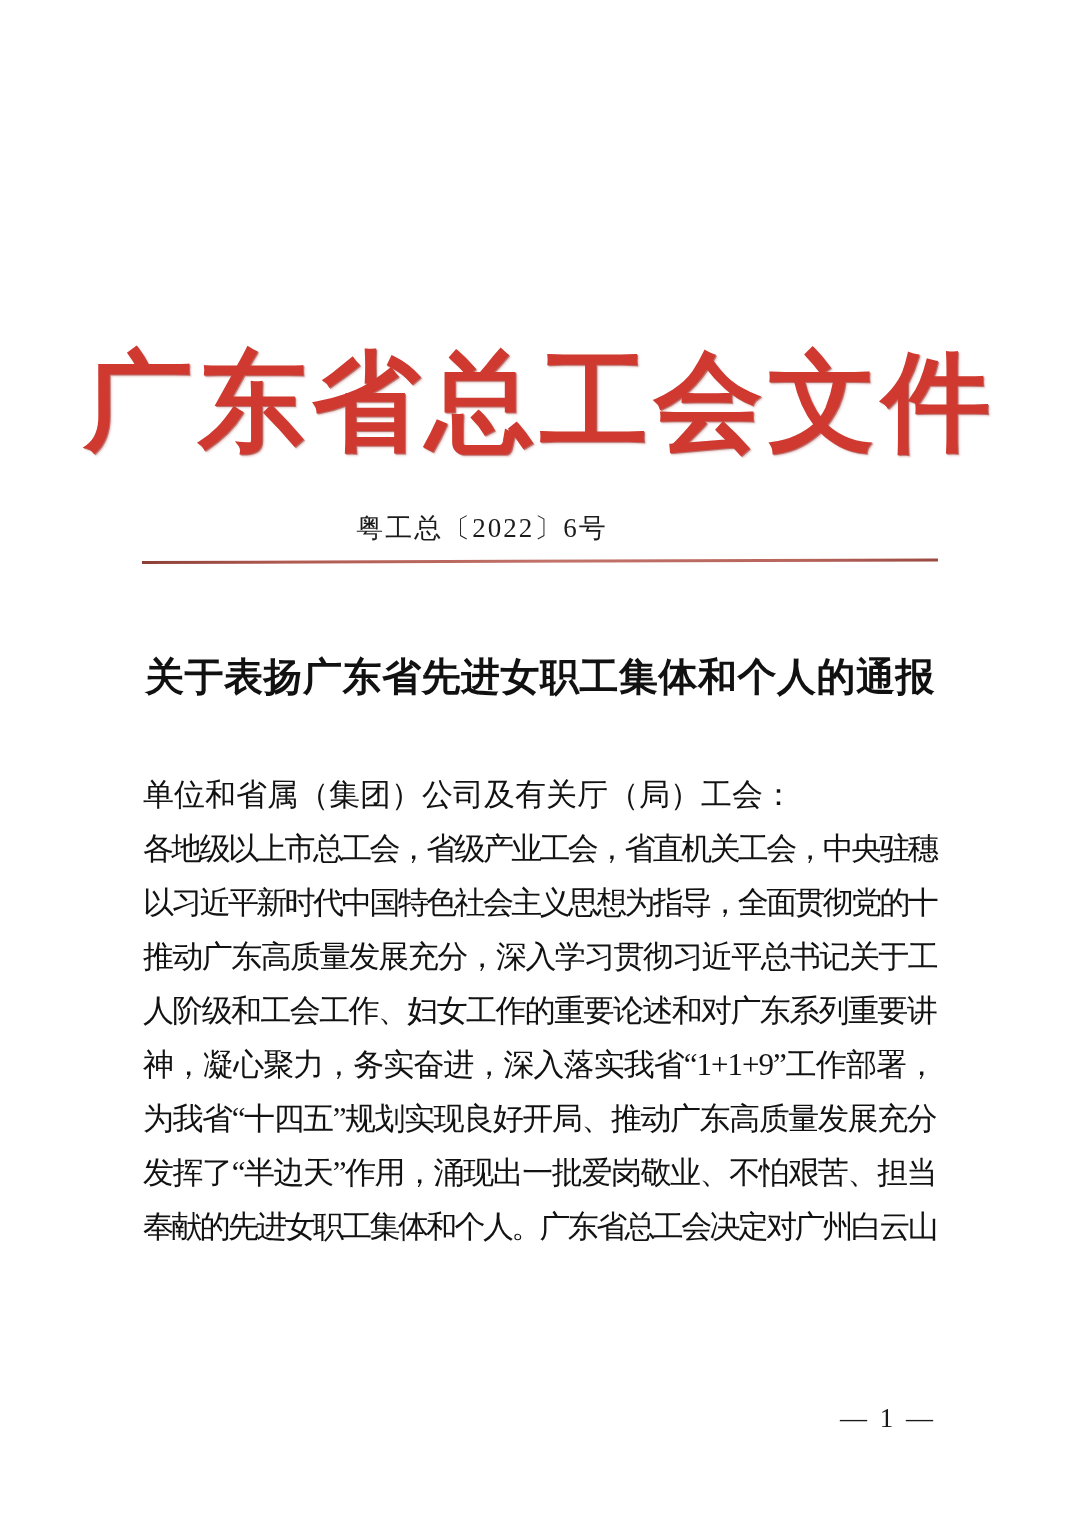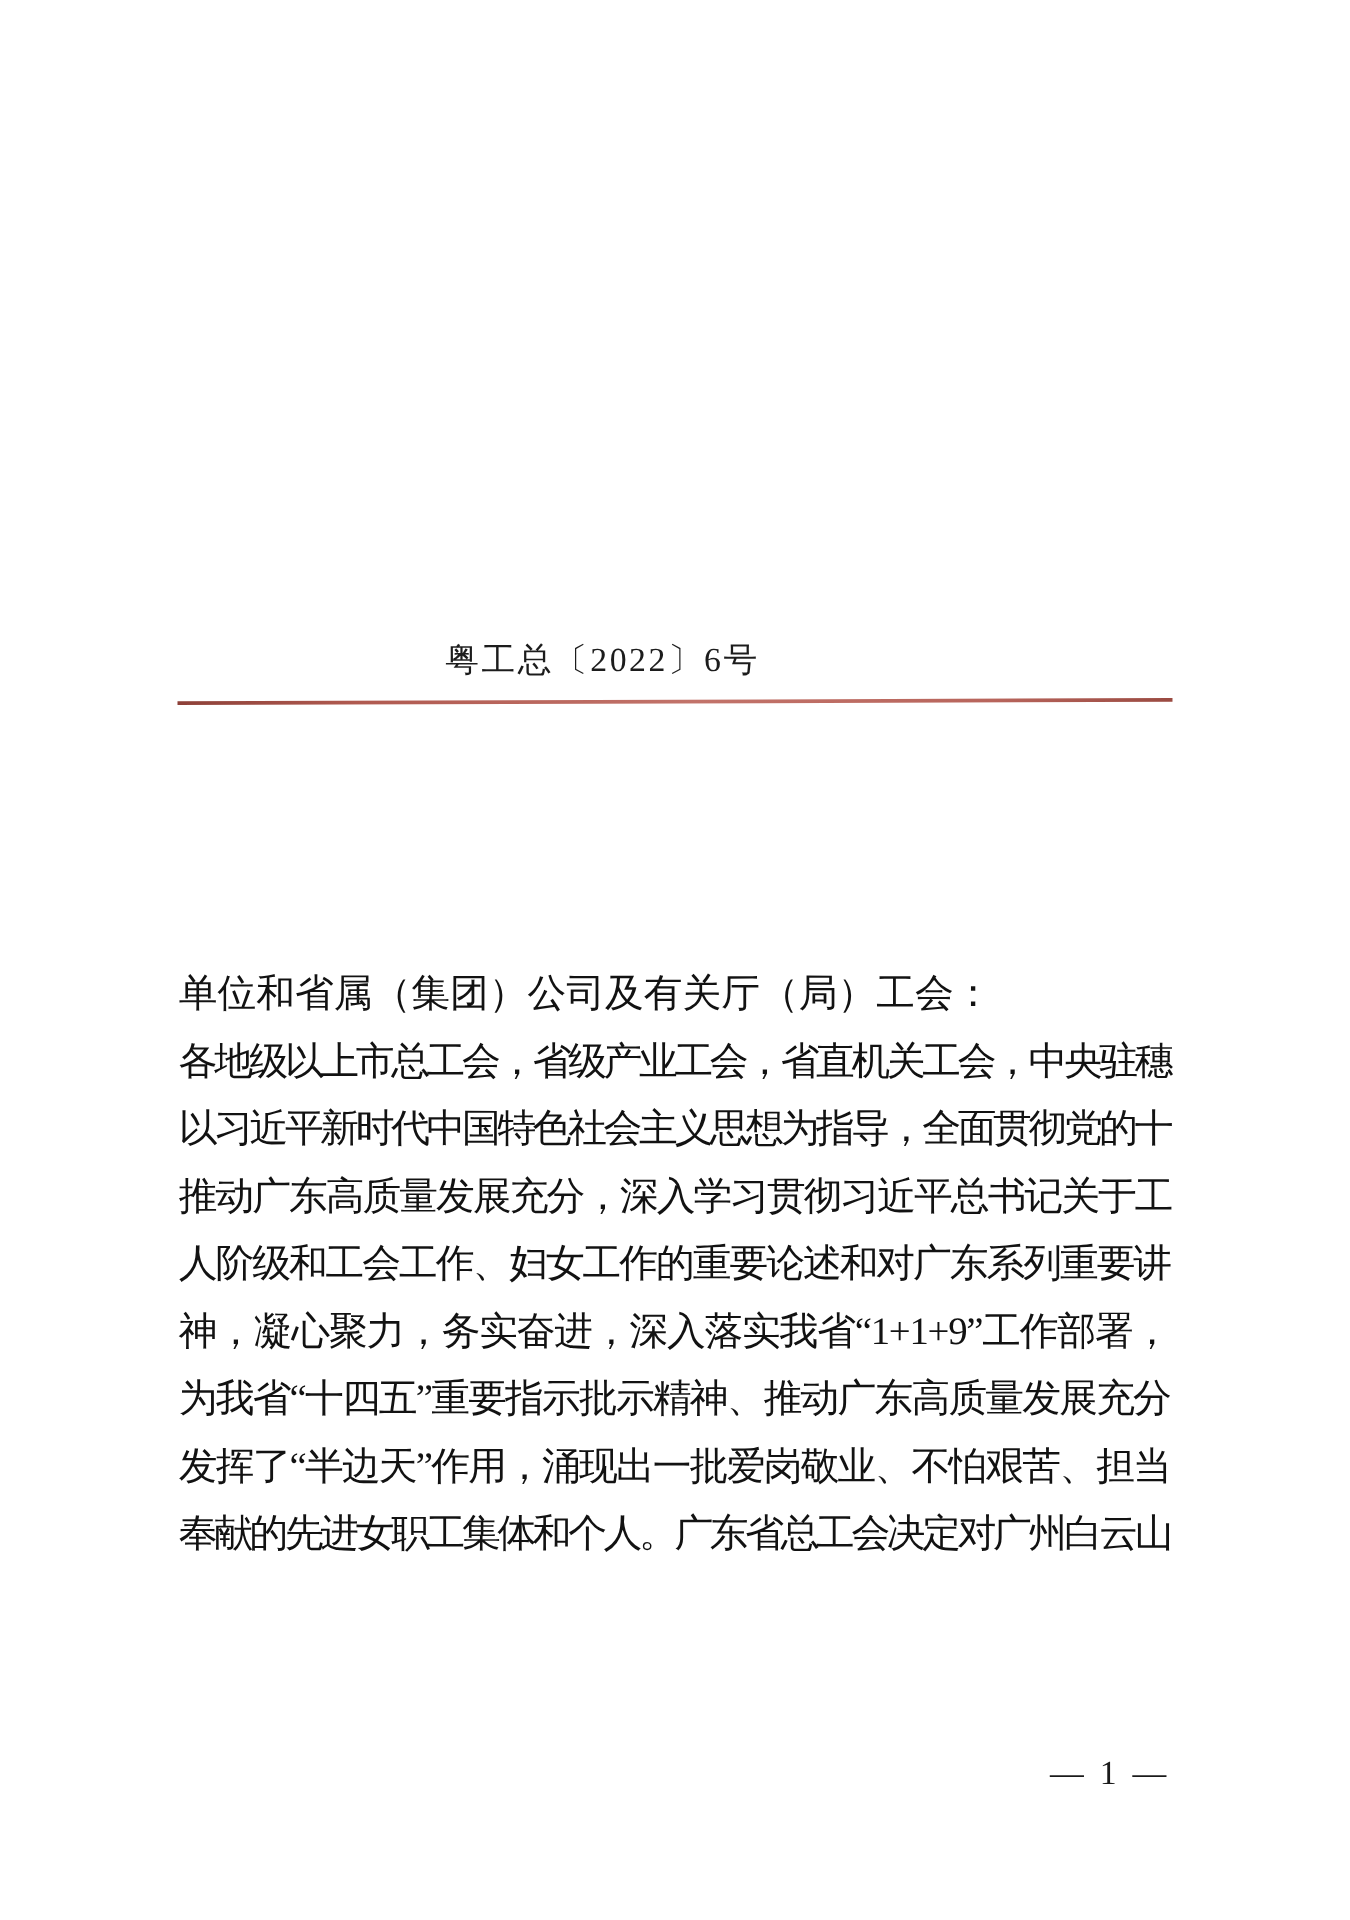--- a/index.html
+++ b/index.html
@@ -120,33 +120,35 @@
     color: #1a1a1a;
     letter-spacing: 3px;
     white-space: nowrap;
   }
 </style>
 </head>
 <body>
 
 <div class="page">
 
+  <div class="masthead">广东省总工会文件</div>
 
   <div class="doc-number">粤工总〔2022〕6号</div>
 
   <div class="red-rule"></div>
 
+  <div class="doc-title">关于表扬广东省先进女职工集体和个人的通报</div>
 
   <div class="body-block">
     <div class="body-line flush">单位和省属（集团）公司及有关厅（局）工会：</div>
     <div class="body-line" style="letter-spacing: -2.77778px;">各地级以上市总工会，省级产业工会，省直机关工会，中央驻穗</div>
     <div class="body-line" style="letter-spacing: -2.77778px;">以习近平新时代中国特色社会主义思想为指导，全面贯彻党的十</div>
     <div class="body-line" style="letter-spacing: -2.77778px;">推动广东高质量发展充分，深入学习贯彻习近平总书记关于工</div>
     <div class="body-line" style="letter-spacing: -1.69231px;">人阶级和工会工作、妇女工作的重要论述和对广东系列重要讲</div>
     <div class="body-line" style="letter-spacing: -0.999461px;">神，凝心聚力，务实奋进，深入落实我省“1+1+9”工作部署，</div>
-    <div class="body-line" style="letter-spacing: -1.50116px;">为我省“十四五”重要指示批示精神、推动广东高质量发展充分</div>
+    <div class="body-line" style="letter-spacing: -1.50116px;">为我省“十四五”规划实现良好开局、推动广东高质量发展充分</div>
     <div class="body-line" style="letter-spacing: -1.50116px;">发挥了“半边天”作用，涌现出一批爱岗敬业、不怕艰苦、担当</div>
     <div class="body-line" style="letter-spacing: -2.77778px;">奉献的先进女职工集体和个人。广东省总工会决定对广州白云山</div>
   </div>
 
   <div class="page-footer">— 1 —</div>
 
 </div>
 
 </body></html>

